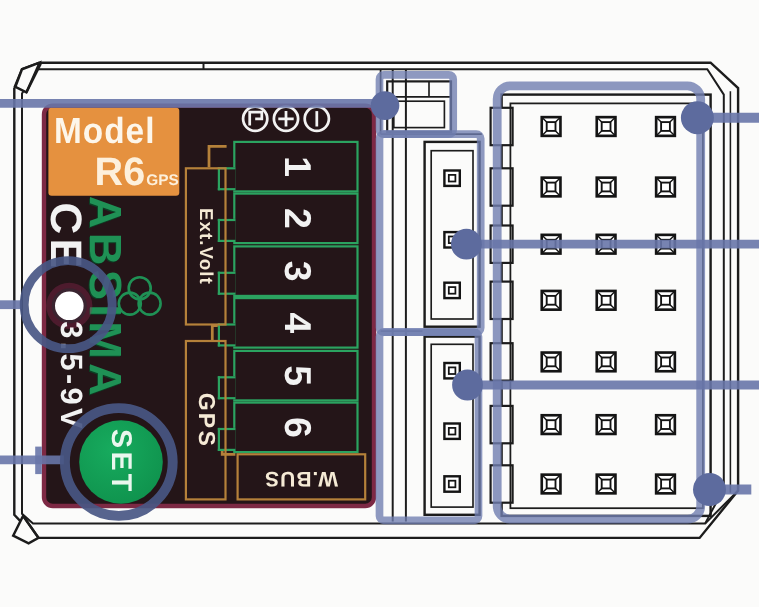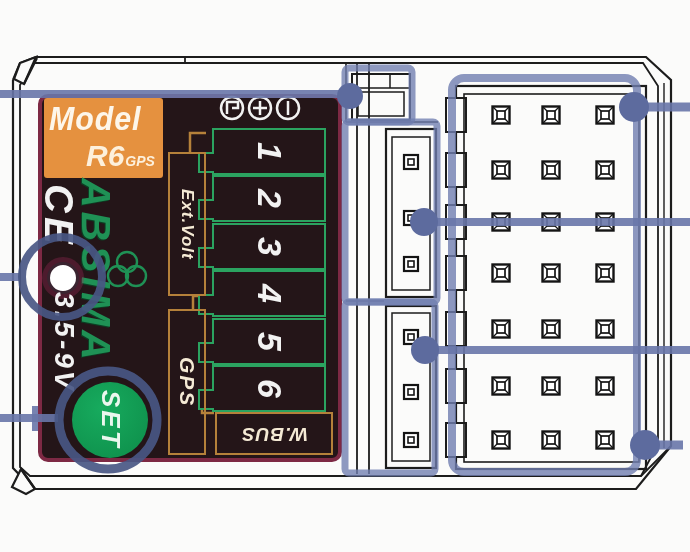--- a/index.html
+++ b/index.html
@@ -1,38 +1,38 @@
 <!DOCTYPE html>
 <html><head>
 <meta charset="utf-8">
 <style>
   html,body{margin:0;padding:0;background:#ffffff;}
   .stage{
     position:relative;width:690px;height:552px;overflow:hidden;
-    background:#fbfbfa;font-family:"Liberation Sans",sans-serif;font-style:italic;
+    background:#fbfbfa;font-family:"Liberation Sans",sans-serif;
   }
   .stage svg{position:absolute;left:0;top:0;pointer-events:none;}
   
   .sticker{
     position:absolute;left:38px;top:94px;width:296px;height:360px;
     background:#241518;border:4px solid #7d2944;border-radius:10px;
   }
   .model-box{
     position:absolute;left:44px;top:98px;width:119px;height:80px;
     background:#e5913f;border-radius:3px;
   }
   .model-word{
     position:absolute;left:49px;top:100px;font-size:33px;font-weight:600;
     color:#fdf6ea;transform:scaleX(.92);transform-origin:left top;letter-spacing:1px;
   }
   .model-code{
     position:absolute;left:86px;top:141px;color:#fdf0dc;font-weight:700;
     display:flex;align-items:baseline;
   }
-  .model-code .big{font-size:30px;line-height:30px;}
+  .model-code .big{font-size:36px;line-height:30px;}
   .model-code .sub{font-size:14px;line-height:14px;margin-left:1px;}
   
   .vtext{
     position:absolute;writing-mode:vertical-rl;text-orientation:mixed;
     color:#f2f2f2;font-weight:700;white-space:nowrap;
   }
   .ce{left:36px;top:184px;font-size:40px;letter-spacing:4px;}
   .brand{left:72px;top:178px;font-size:41px;font-weight:800;color:#1f9155;
          letter-spacing:4px;text-shadow:1px 1px 0 #0c3f24;}
   .volts{left:48px;top:292px;font-size:28px;letter-spacing:3px;}

